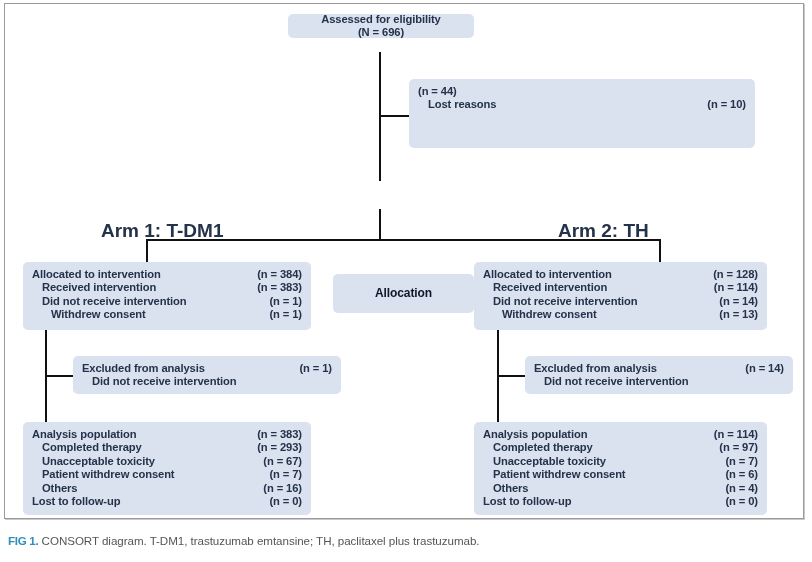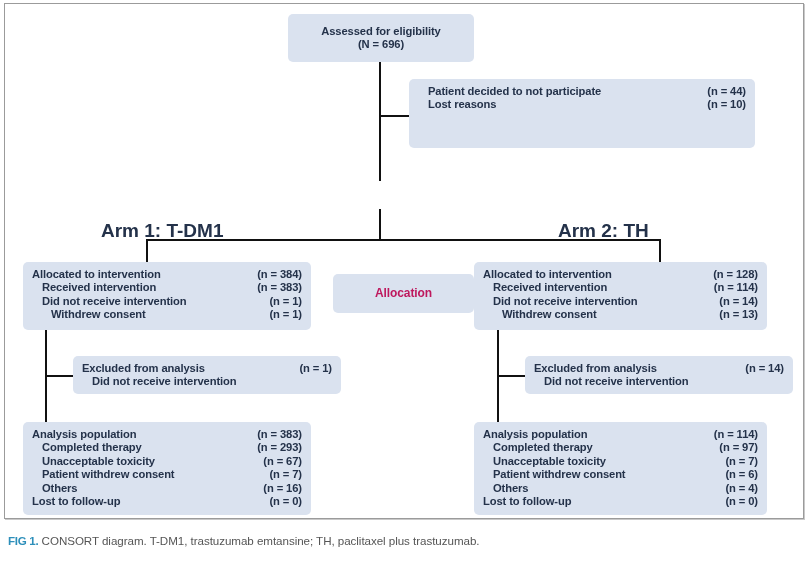--- a/index.html
+++ b/index.html
@@ -66,21 +66,21 @@
   }
   .row .lab { padding-right: 10px; }
   .row .cnt { text-align: right; }
   .ind1 .lab { padding-left: 10px; }
   .ind2 .lab { padding-left: 19px; }
 
   
   .stage {
     font-size: 12px;
     font-weight: bold;
-    color: #be185d;
+    color: #0f172a;
   }
 
   
   .armlabel {
     position: absolute;
     font-weight: bold;
     font-size: 19px;
     color: #24324a;
     white-space: nowrap;
     z-index: 3;
@@ -126,28 +126,27 @@
     <div class="ln hln" style="left:141px; top:235px; width:515px;"></div>
     <div class="ln vln" style="left:141px; top:235px; height:25px;"></div>
     <div class="ln vln" style="left:654px; top:235px; height:25px;"></div>
 
     <div class="ln vln" style="left:40px;  top:324px; height:96px;"></div>
     <div class="ln hln" style="left:40px;  top:371px; width:32px;"></div>
 
     <div class="ln vln" style="left:492px; top:324px; height:96px;"></div>
     <div class="ln hln" style="left:492px; top:371px; width:32px;"></div>
 
-    <div class="box center-text" style="left:283px; top:10px; width:186px; height:48px;">
+    <div class="box center-text" style="left:283px; top:10px; width:186px; height:24px;">
       <div>Assessed for eligibility</div>
       <div>(N = 696)</div>
     </div>
 
     <div class="box pad" style="left:404px; top:75px; width:346px; height:69px;">
       <div class="row ind1">
-        <span class="lab">Patient decided to not participate</span>
         <span class="cnt">(n = 44)</span>
       </div>
       <div class="row ind1">
         <span class="lab">Lost reasons</span>
         <span class="cnt">(n = 10)</span>
       </div>
     </div>
 
 
     <div class="armlabel" style="left:96px; top:216px;">Arm 1: T-DM1</div>

